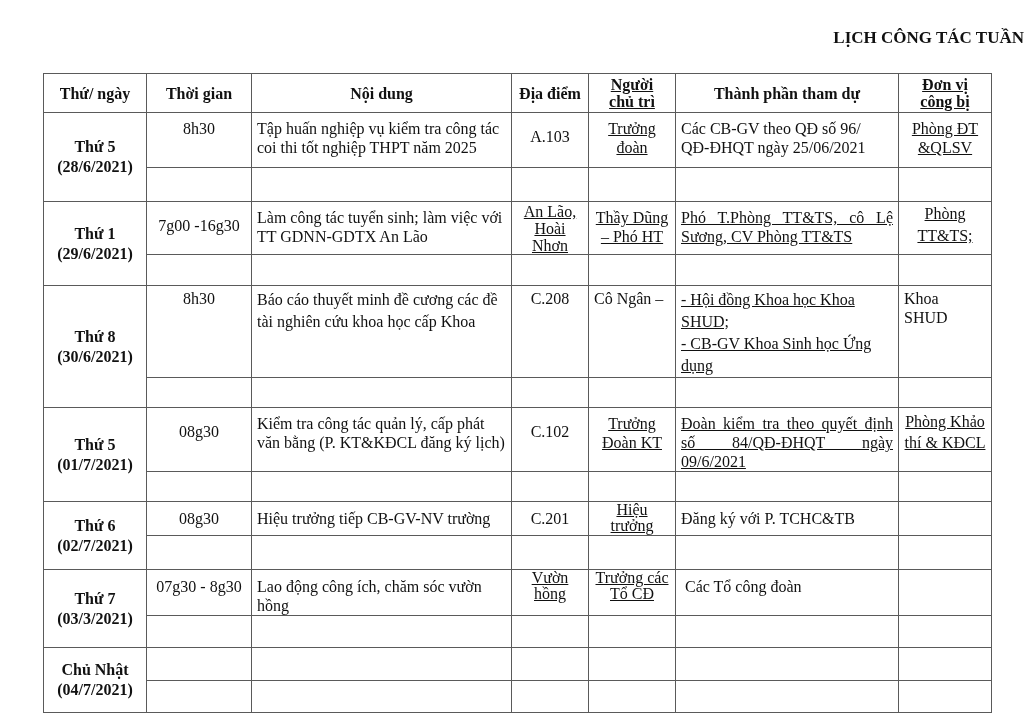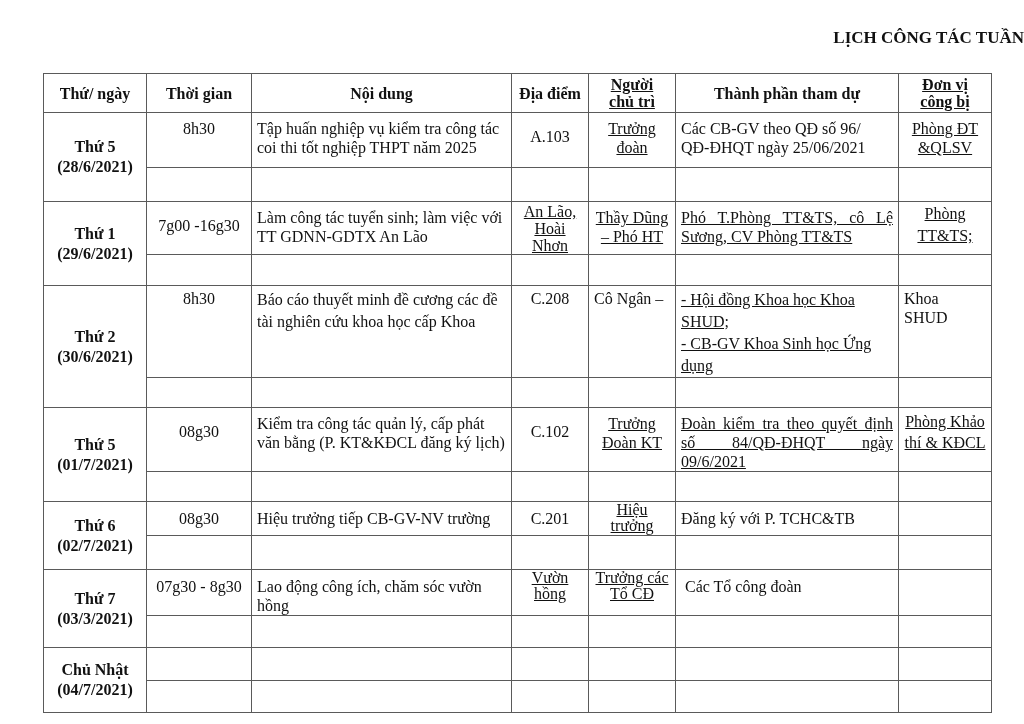--- a/index.html
+++ b/index.html
@@ -135,21 +135,21 @@
       <td></td>
       <td></td>
       <td></td>
       <td></td>
       <td></td>
       <td></td>
     </tr>
 
     <tr style="height:53px">
       <td class="day-cell" rowspan="2">
-        <div>Thứ 2</div>
+        <div>Thứ 8</div>
         <div>(30/6/2021)</div>
       </td>
       <td class="c pad-top-sm" style="padding-top:3px !important">8h30</td>
       <td class="pad-top-sm" style="padding-top:3px !important;line-height:22px">Báo cáo thuyết minh đề cương các đề tài nghiên cứu khoa học cấp Khoa</td>
       <td class="c pad-top-sm" style="padding-top:3px !important">C.208</td>
       <td class="pad-top-sm" style="padding-top:3px !important">Cô Ngân –</td>
       <td class="pad-top-sm multiline" style="padding-top:3px !important;line-height:22px">- Hội đồng Khoa học Khoa SHUD;
 - CB-GV Khoa Sinh học Ứng dụng</td>
       <td class="pad-top-sm" style="padding-top:3px !important">Khoa SHUD</td>
     </tr>

